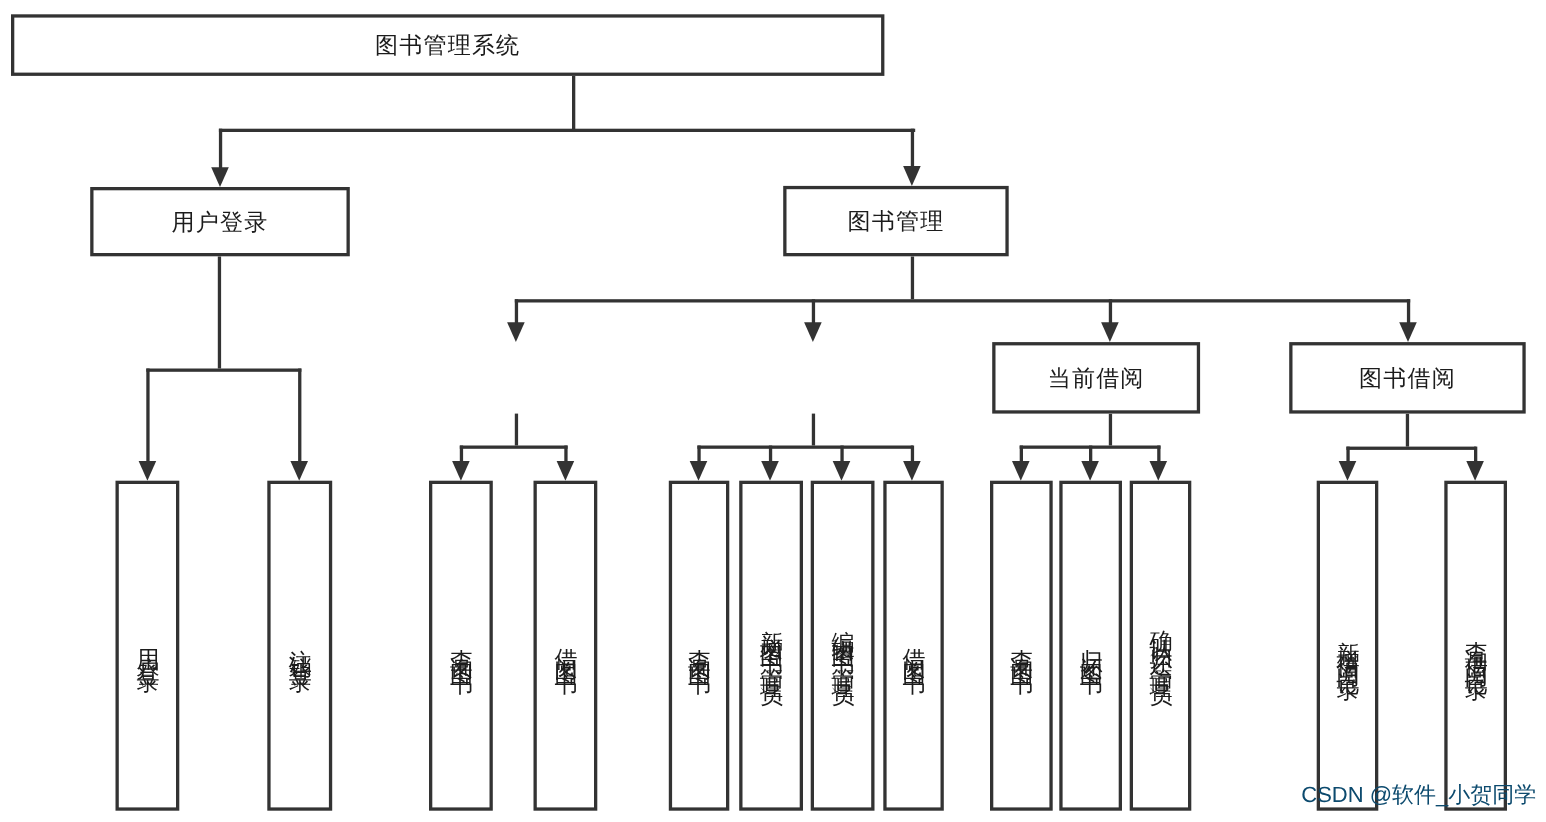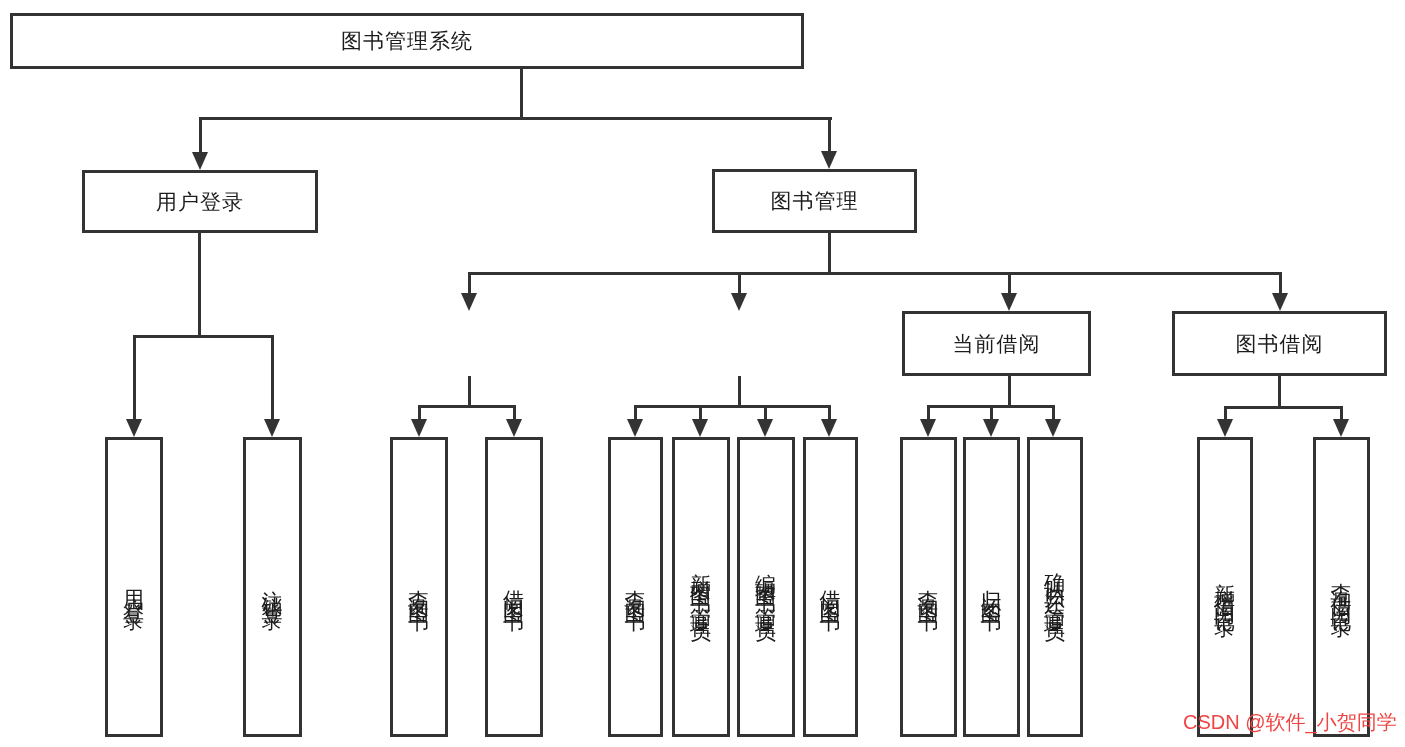--- a/index.html
+++ b/index.html
@@ -22,21 +22,21 @@
     line-height:1; white-space:nowrap;
   }
   .hline, .vline { position:absolute; background:#333333; z-index:1; }
   .arr {
     position:absolute; width:0; height:0; z-index:1;
     border-left:8px solid transparent; border-right:8px solid transparent;
     border-top:18px solid #333333;
   }
   .watermark {
     position:absolute; left:1183px; top:709px; font-size:20px;
-    color:#ef4444; z-index:3; letter-spacing:0px; white-space:nowrap;
+    color:#0c4a6e; z-index:3; letter-spacing:0px; white-space:nowrap;
   }
 </style>
 </head>
 <body>
 
 <div id="stage">
 
   <div class="box" style="left:10px; top:13px; width:794px; height:56px;">图书管理系统</div>
 
   <div class="box" style="left:82px; top:170px; width:236px; height:63px;">用户登录</div>

